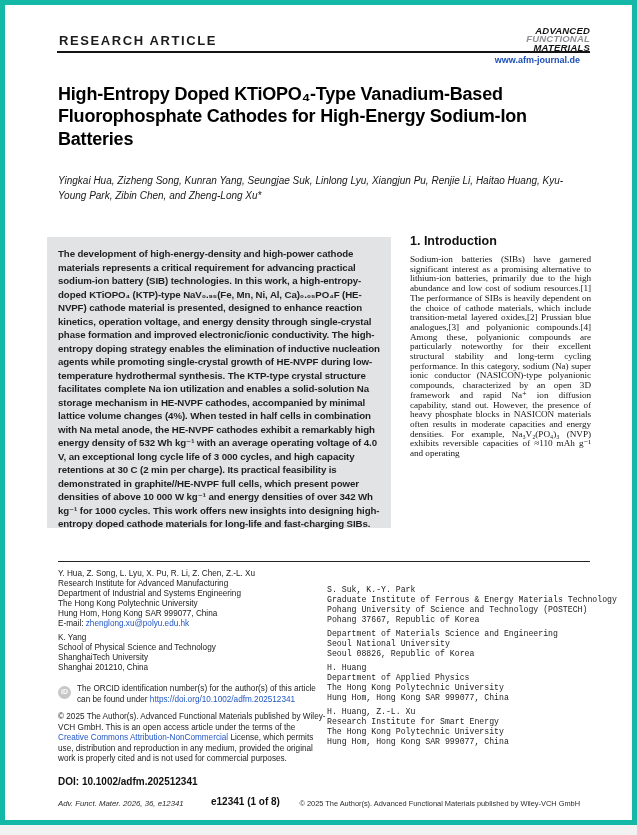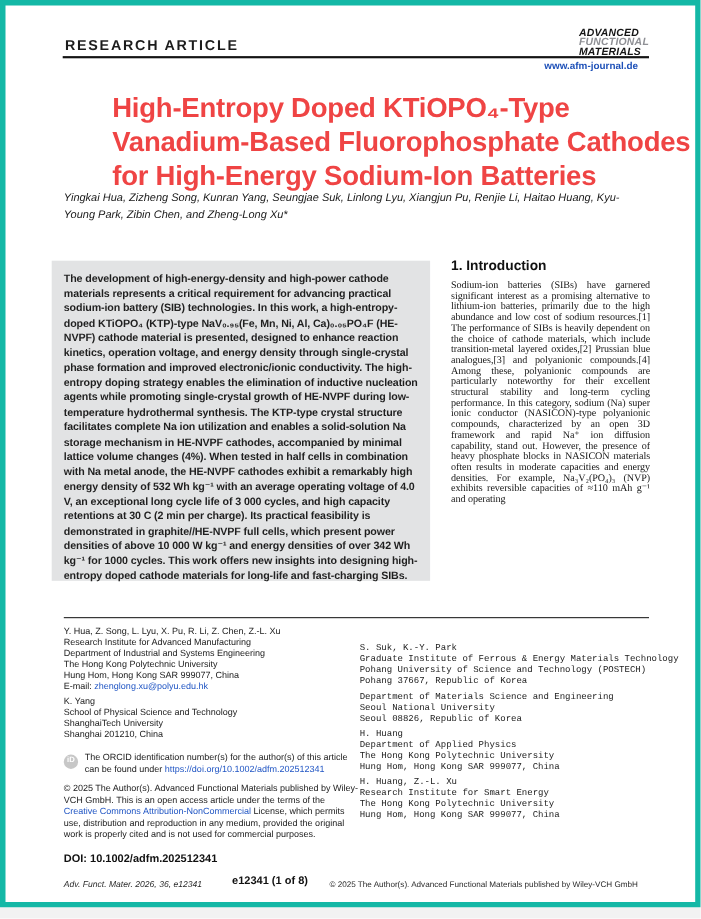--- a/index.html
+++ b/index.html
@@ -11,27 +11,27 @@
     border:5px solid #14b8a6;
     box-sizing:border-box;
     overflow:hidden;
     font-family:"Liberation Sans","DejaVu Sans",sans-serif;
     color:#1c1c1c;
     padding-left:31px;
   }
   
   .header-row{position:absolute;top:18px;left:52px;width:533px;height:28px;border-bottom:2px solid #141414;}
   .research-label{position:absolute;left:2px;bottom:3px;font-size:13px;font-weight:bold;letter-spacing:1.6px;}
-  .logo{position:absolute;right:0;bottom:-1px;font-style:italic;font-weight:800;line-height:8.5px;letter-spacing:0.2px;}
+  .logo{position:absolute;right:0;bottom:-1px;text-align:right;font-style:italic;font-weight:800;line-height:8.5px;letter-spacing:0.2px;}
   .logo .l1{font-size:9.5px;color:#151515;}
   .logo .l2{font-size:9.5px;color:#8f9095;font-weight:700;}
   .logo .l3{font-size:9.5px;color:#151515;}
   .journal-url{position:absolute;top:50px;right:52px;font-size:9px;font-weight:bold;color:#1d50b8;text-decoration:none;}
   
-  .title{position:absolute;top:78px;left:53px;width:530px;font-size:25px;font-weight:bold;line-height:1.24;letter-spacing:-0.2px;color:#ef4444;margin-left:44px;}
+  .title{position:absolute;top:78px;left:53px;width:530px;font-size:18px;font-weight:bold;line-height:1.24;letter-spacing:-0.2px;color:#000000;}
   .authors{position:absolute;top:168px;left:53px;width:526px;font-size:10px;font-style:italic;line-height:1.5;color:#181818;}
   
   .abstract-box{position:absolute;top:232px;left:42px;width:344px;height:291px;background:#e2e3e4;padding:10px 11px;box-sizing:border-box;}
   .abstract-text{font-size:9.7px;font-weight:600;line-height:13.5px;letter-spacing:-0.1px;color:#1f1f1f;text-align:left;}
   
   .intro-col{position:absolute;top:229px;left:405px;width:181px;height:329px;overflow:hidden;}
   .intro-heading{font-size:12.5px;font-weight:bold;margin:0 0 7px 0;color:#111;}
   .intro-body{font-family:"Liberation Serif","DejaVu Serif",serif;font-size:9.2px;line-height:9.7px;text-align:justify;letter-spacing:-0.05px;color:#161616;}
   
   .divider{position:absolute;top:556px;left:53px;width:532px;border-top:1.2px solid #232323;}

